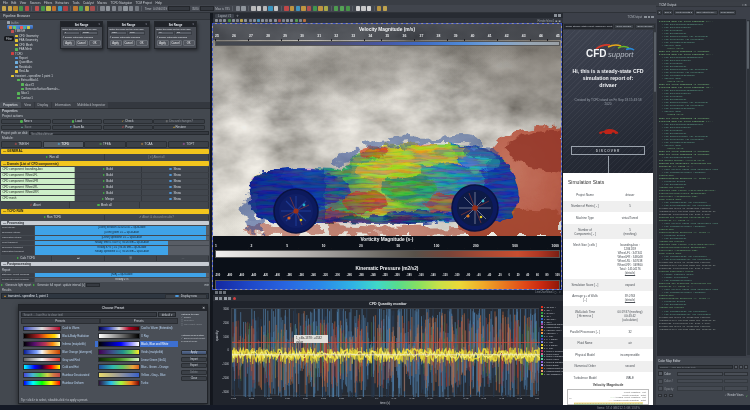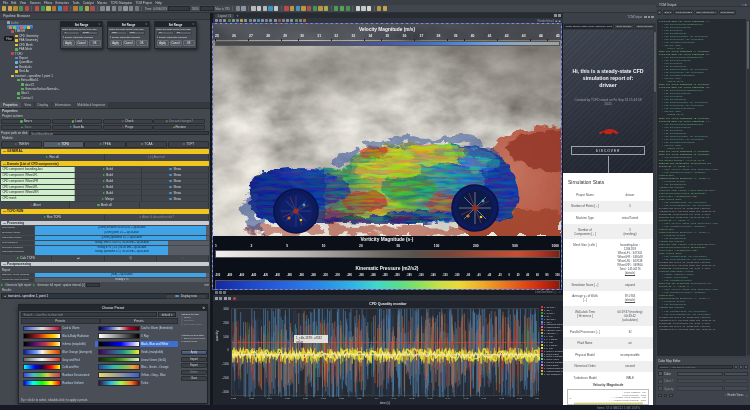--- a/index.html
+++ b/index.html
@@ -838,20 +838,30 @@
       </span>
 </div>
 <div style="position:absolute;left:0;top:10px;width:93px;height:7px;background:#34383f;display:flex;align-items:center;gap:1px;padding:0 1px">
   <span style="background:#23262c;color:#c8cdd4;font-size:2.5px;padding:0.8px 1.5px;white-space:nowrap;overflow:hidden;max-width:52px">TCFD Steady-state report (efficiency point 1) ✕</span>
   <span class="btn" style="height:4.6px;padding:0 1.5px;font-size:2.5px;white-space:nowrap">Save as PDF</span>
   <span class="btn" style="height:4.6px;padding:0 1.5px;font-size:2.5px;white-space:nowrap">Open as PDF</span>
 </div>
 <div style="position:absolute;left:0;top:17px;width:90px;height:143px;background:
  repeating-linear-gradient(135deg, rgba(255,255,255,0.045) 0 0.8px, transparent 0.8px 4px),
  linear-gradient(160deg,#3e4350 0%,#333845 40%,#262b36 75%,#20242e 100%)">
+  <div style="position:absolute;left:0;top:13px;width:100%">
+        <svg width="60" height="16" viewBox="0 0 60 16" style="display:block;margin:0 auto">
+<path d="M18 6 Q24 1 32 2" stroke="#d83828" stroke-width="1.6" fill="none"></path>
+<path d="M30 4 Q37 0.5 43 3" stroke="#e8a818" stroke-width="1.6" fill="none"></path>
+<path d="M40 5 Q46 2 51 5" stroke="#68b828" stroke-width="1.6" fill="none"></path>
+<path d="M48 6.5 Q53 4.5 56 7" stroke="#2888d8" stroke-width="1.6" fill="none"></path>
+<text x="8" y="14" font-size="10" font-weight="bold" fill="#f2f4f6" font-family="Liberation Sans">CFD</text>
+<text x="30" y="14" font-size="7.6" fill="#b8bec6" font-family="Liberation Sans" font-style="italic">support</text>
+</svg>
+      </div>
   <div style="position:absolute;left:0;top:38px;width:100%;text-align:center;font-size:5.2px;font-weight:bold;color:#f0f2f5;line-height:6.8px;padding:0 4px;box-sizing:border-box">Hi, this is a steady-state CFD simulation report of:<br>drivaer</div>
   <div style="position:absolute;left:0;top:68px;width:100%;text-align:center;font-size:3.2px;color:#9aa2ac;line-height:4.4px;padding:0 8px;box-sizing:border-box">Created by TCFD stand on Fri Sep 18 15:43:58 2020</div>
   <div style="position:absolute;left:0;top:98px;width:100%">
         <svg width="22" height="8" viewBox="0 0 22 8" style="display:block;margin:0 auto">
 <path d="M2 5 Q2 3.6 4 3.4 L7 3 Q9 1.2 12 1 L15 1.2 Q18 1.6 19.5 3.2 L21 4 Q21.6 5 20.6 5.8 L18 6 A1.8 1.8 0 0 0 14.5 6 L8 6 A1.8 1.8 0 0 0 4.5 6 L2.6 5.8 Z" fill="#c02418"></path>
 <circle cx="6.2" cy="6" r="1.3" fill="#2a2a30"></circle>
           <circle cx="16.2" cy="6" r="1.3" fill="#2a2a30"></circle>
 </svg>
       </div>
   <div style="position:absolute;left:8px;right:8px;top:116px;border:0.5px solid #9aa2ac;height:9px;display:flex;align-items:center;justify-content:center;font-size:3.2px;color:#e4e8ec;letter-spacing:1px">DISCOVER</div>

